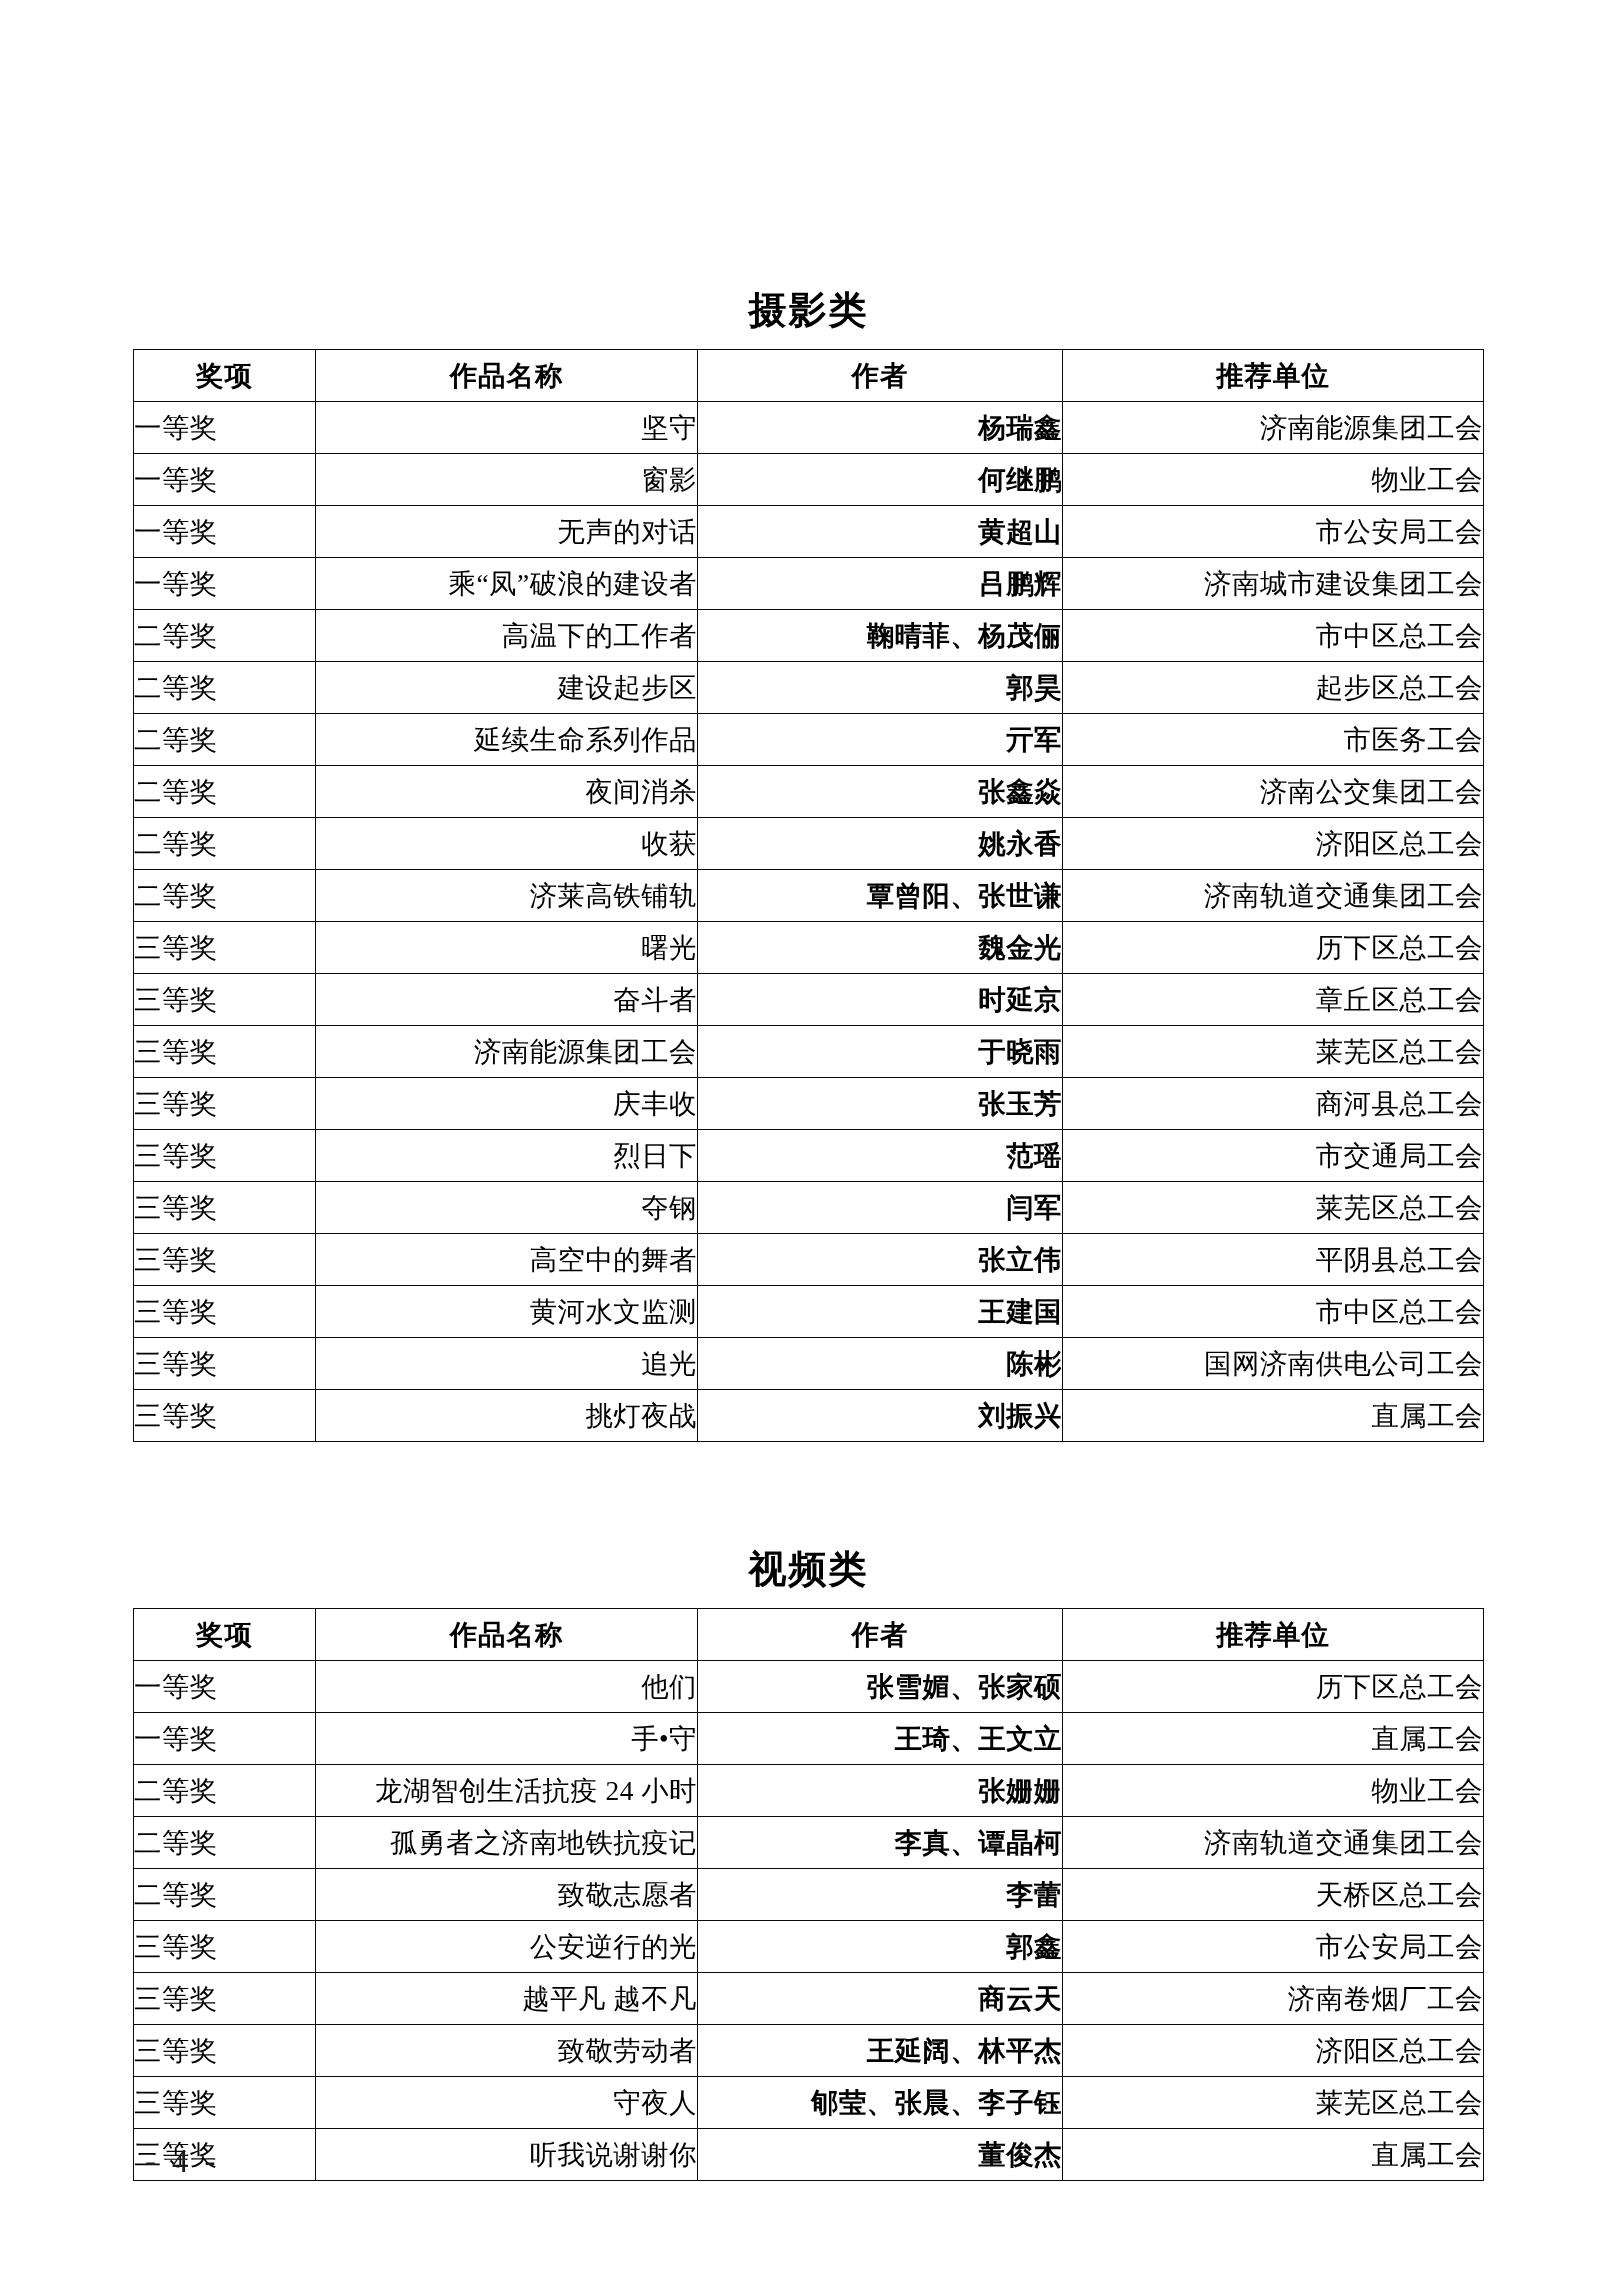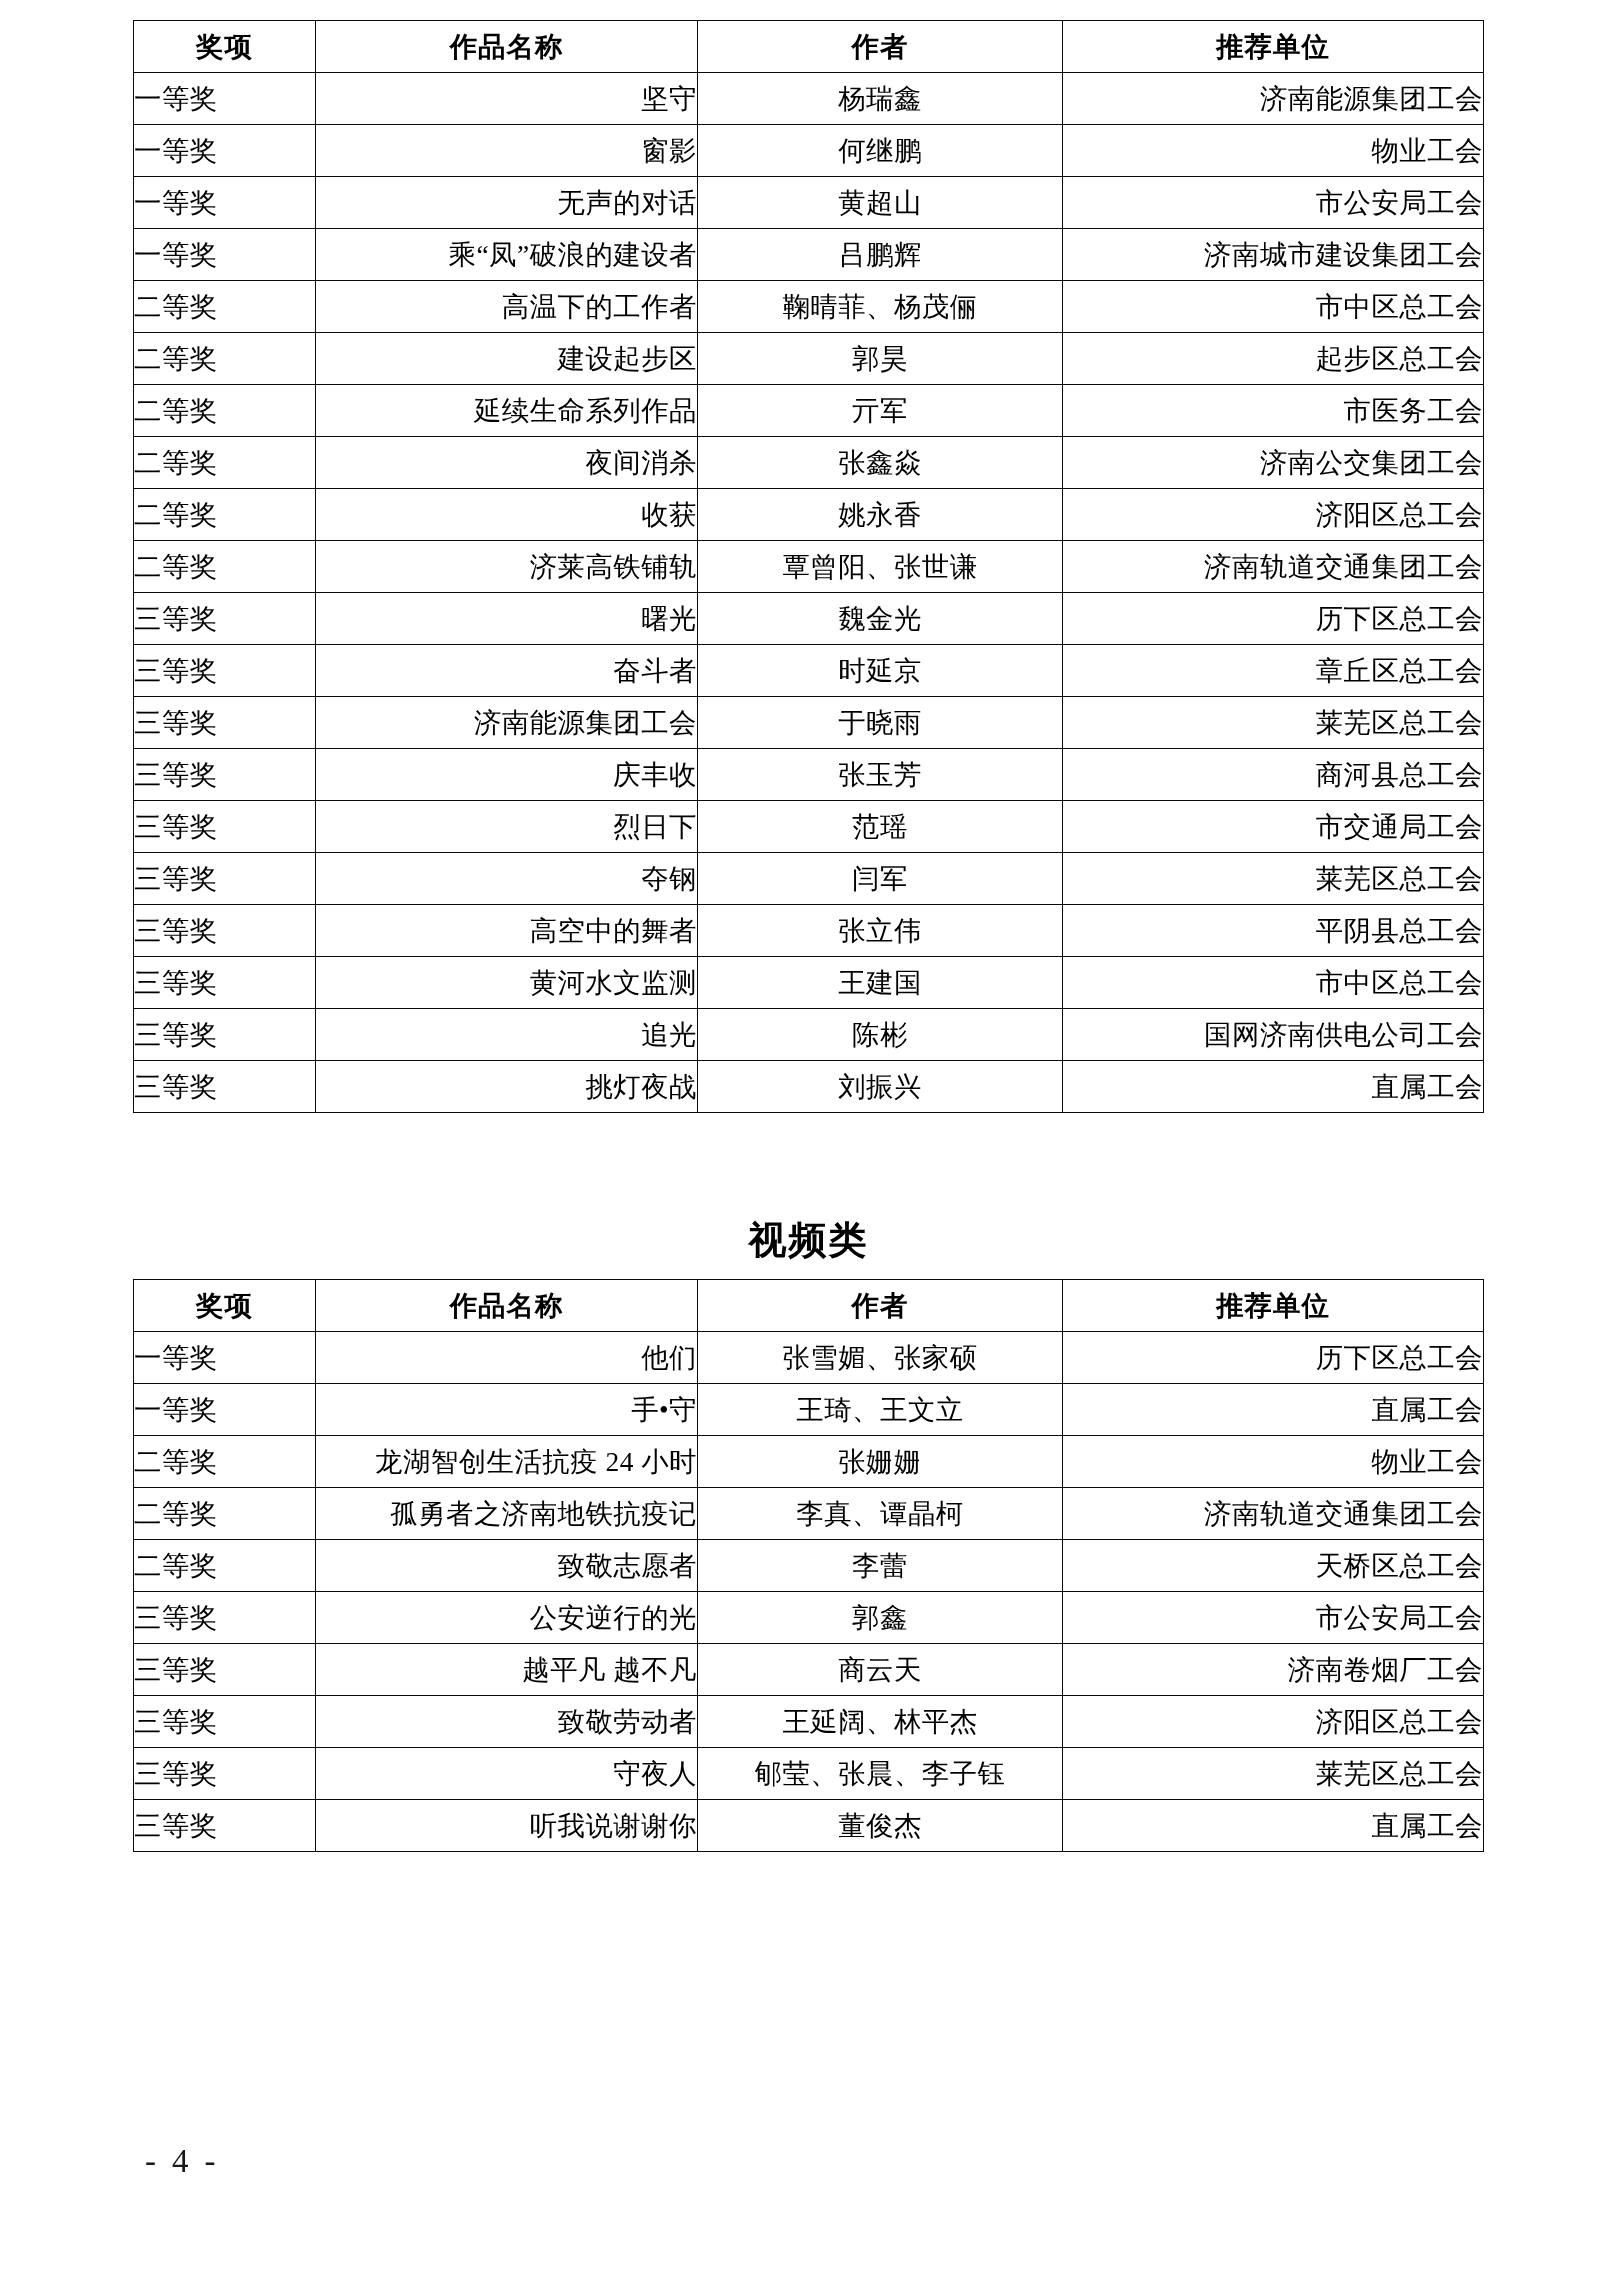--- a/index.html
+++ b/index.html
@@ -65,39 +65,40 @@
     letter-spacing: 0.5px;
     white-space: nowrap;
   }
   .col-award   { width: 182px; }
   .col-title   { width: 382px; }
   .col-author  { width: 365px; }
   .col-unit    { width: 421px; }
 
   td.cell-award  { text-align: left; padding: 0 2px; }
   td.cell-title  { text-align: right; padding-left: 8.8px; }
-  td.cell-author { text-align: center; padding-left: 8.8px; }
+  td.cell-author { text-align: right; padding-left: 8.8px; font-weight: bold; }
   td.cell-unit   { text-align: right; padding-left: 8.8px; }
 
   .page-number {
     position: absolute;
     left: 145px;
     top: 2143px;
     font-family: "Liberation Serif", "DejaVu Serif", serif;
     font-size: 33px;
     letter-spacing: 3.9px;
     color: #1a1a1a;
   }
 </style>
 </head>
 <body>
 
 <div class="page">
   <div class="content">
 
+    <div class="section-title title-photography">摄影类</div>
 
     <table class="award-table">
       <colgroup>
         <col class="col-award">
           <col class="col-title">
           <col class="col-author">
           <col class="col-unit">
       </colgroup>
       <thead>
         <tr>

